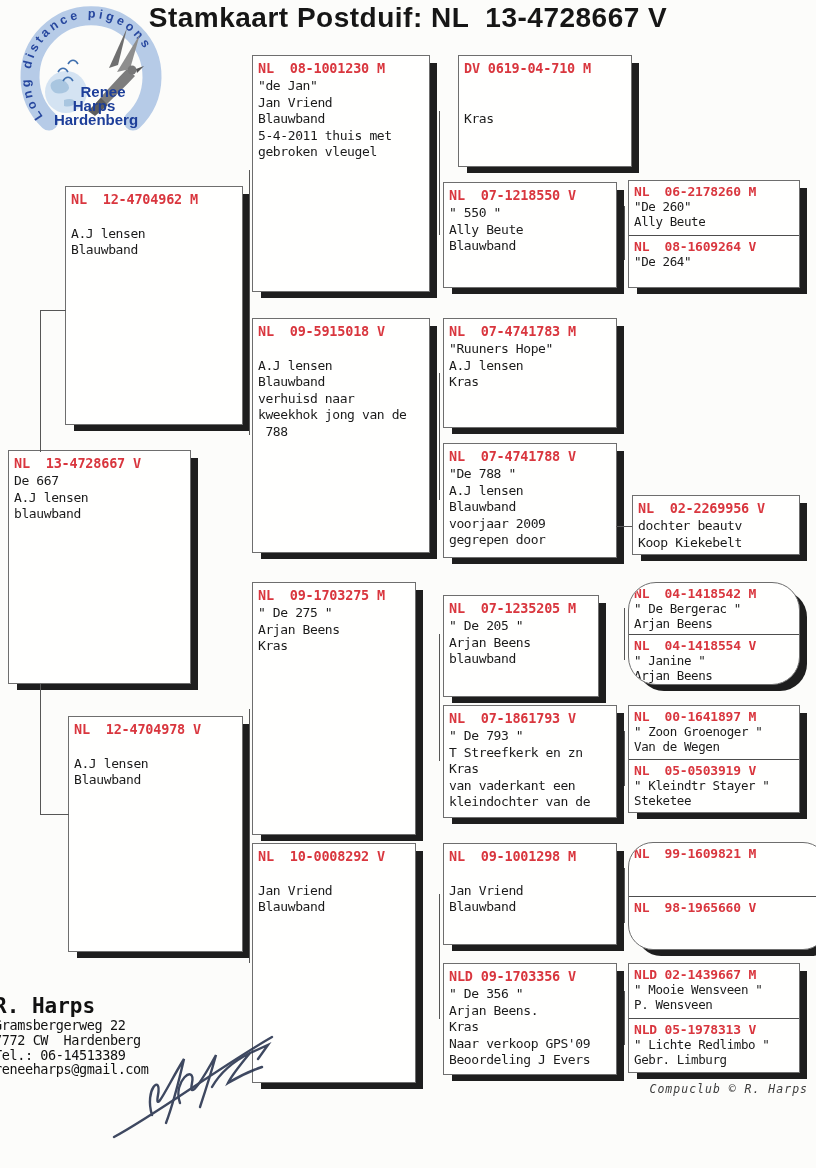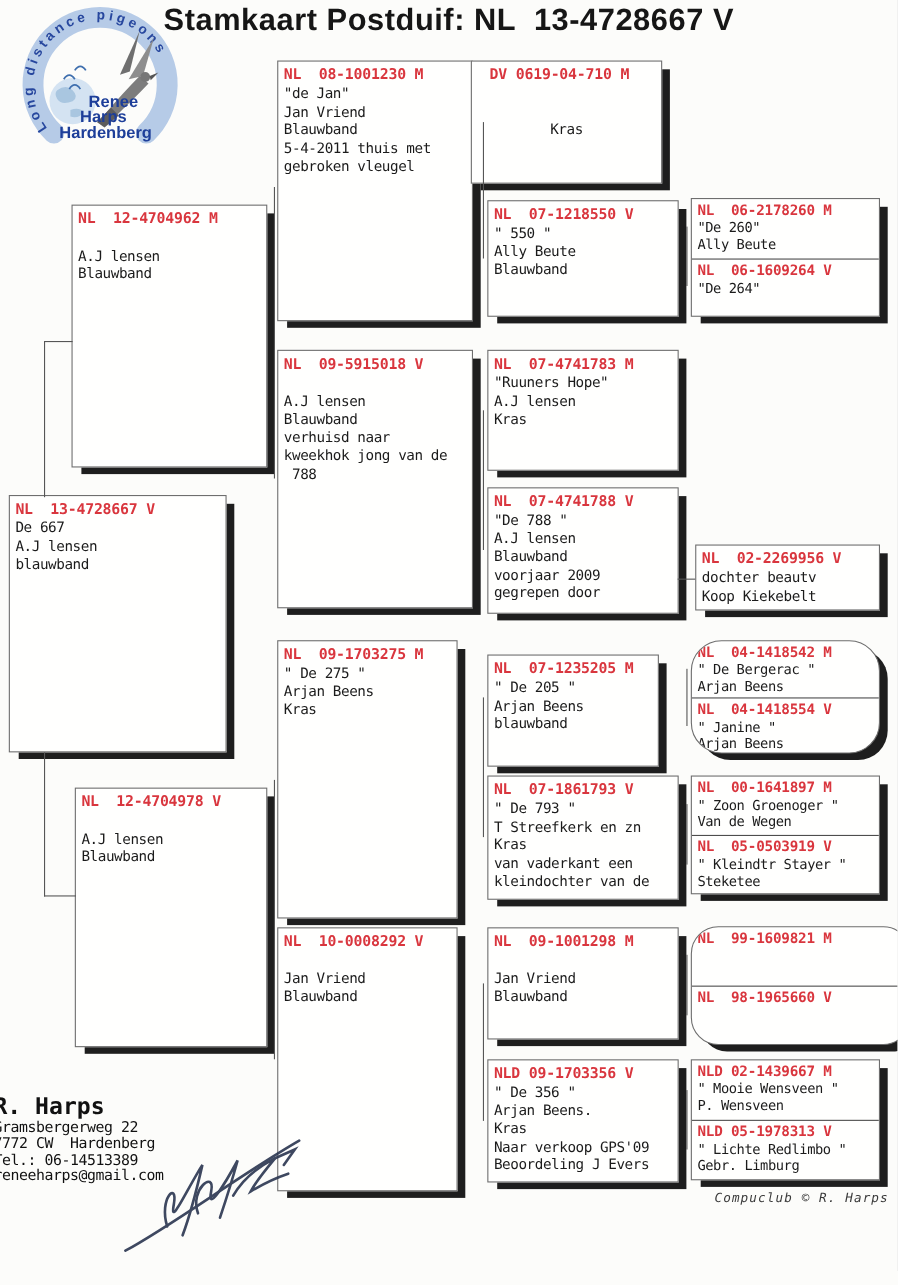--- a/index.html
+++ b/index.html
@@ -62,21 +62,21 @@
       <path d="M130,63 L138,60 L131,67 Z" fill="#555"></path>
     </g>
     <g font-family="Liberation Sans, sans-serif" font-weight="bold" fill="#1d3e99" text-anchor="middle">
       <text x="97" y="91" font-size="15">Renee</text>
       <text x="88" y="105" font-size="15">Harps</text>
       <text x="90" y="119" font-size="15">Hardenberg</text>
     </g>
   </svg>
 
   <div id="tree">
-      <div class="pbox" style="left: 8px; top: 450px; width: 198px; height: 234px;">
+      <div class="pbox" style="left: 8px; top: 450px; width: 183px; height: 234px;">
         <div class="ring">NL  13-4728667 V</div>
         <div class="bline">De 667</div>
         <div class="bline">A.J lensen</div>
         <div class="bline">blauwband</div>
       </div>
       <div class="pbox" style="left: 65px; top: 186px; width: 178px; height: 239px;">
         <div class="ring">NL  12-4704962 M</div>
         <div class="bline"></div>
         <div class="bline">A.J lensen</div>
         <div class="bline">Blauwband</div>
@@ -109,21 +109,21 @@
         <div class="bline">" De 275 "</div>
         <div class="bline">Arjan Beens</div>
         <div class="bline">Kras</div>
       </div>
       <div class="pbox" style="left: 252px; top: 843px; width: 164px; height: 240px;">
         <div class="ring">NL  10-0008292 V</div>
         <div class="bline"></div>
         <div class="bline">Jan Vriend</div>
         <div class="bline">Blauwband</div>
       </div>
-      <div class="pbox" style="left: 428px; top: 55px; width: 174px; height: 112px; text-align: center;">
+      <div class="pbox" style="left: 458px; top: 55px; width: 174px; height: 112px;">
         <div class="ring">DV 0619-04-710 M</div>
         <div class="bline"></div>
         <div class="bline"></div>
         <div class="bline">Kras</div>
       </div>
       <div class="pbox" style="left: 443px; top: 182px; width: 174px; height: 106px;">
         <div class="ring">NL  07-1218550 V</div>
         <div class="bline">" 550 "</div>
         <div class="bline">Ally Beute</div>
         <div class="bline">Blauwband</div>
@@ -175,21 +175,21 @@
         <div class="bline">dochter beautv</div>
         <div class="bline">Koop Kiekebelt</div>
       </div>
       <div class="pairbox" style="left: 628px; top: 180px; width: 172px; height: 108px;">
         <div class="half" style="height: 54px;">
           <div class="ring">NL  06-2178260 M</div>
           <div class="bline">"De 260"</div>
           <div class="bline">Ally Beute</div>
         </div>
         <div class="half half2" style="height: 52px;">
-          <div class="ring">NL  06-1609264 V</div>
+          <div class="ring">NL  08-1609264 V</div>
           <div class="bline">"De 264"</div>
         </div>
       </div>
       <div class="pairbox" style="left: 628px; top: 582px; width: 172px; height: 103px; border-radius: 28px;">
         <div class="half" style="height: 51px;">
           <div class="ring">NL  04-1418542 M</div>
           <div class="bline">" De Bergerac "</div>
           <div class="bline">Arjan Beens</div>
         </div>
         <div class="half half2" style="height: 50px;">

